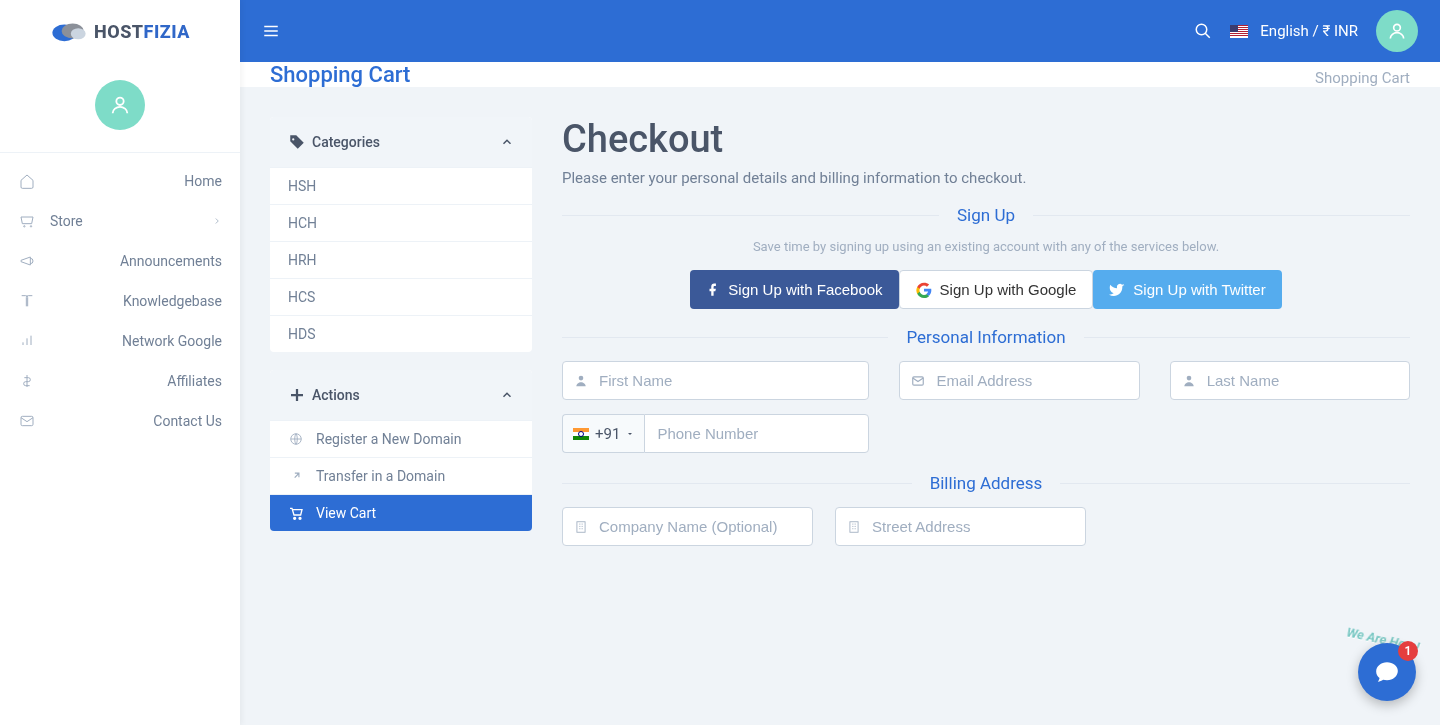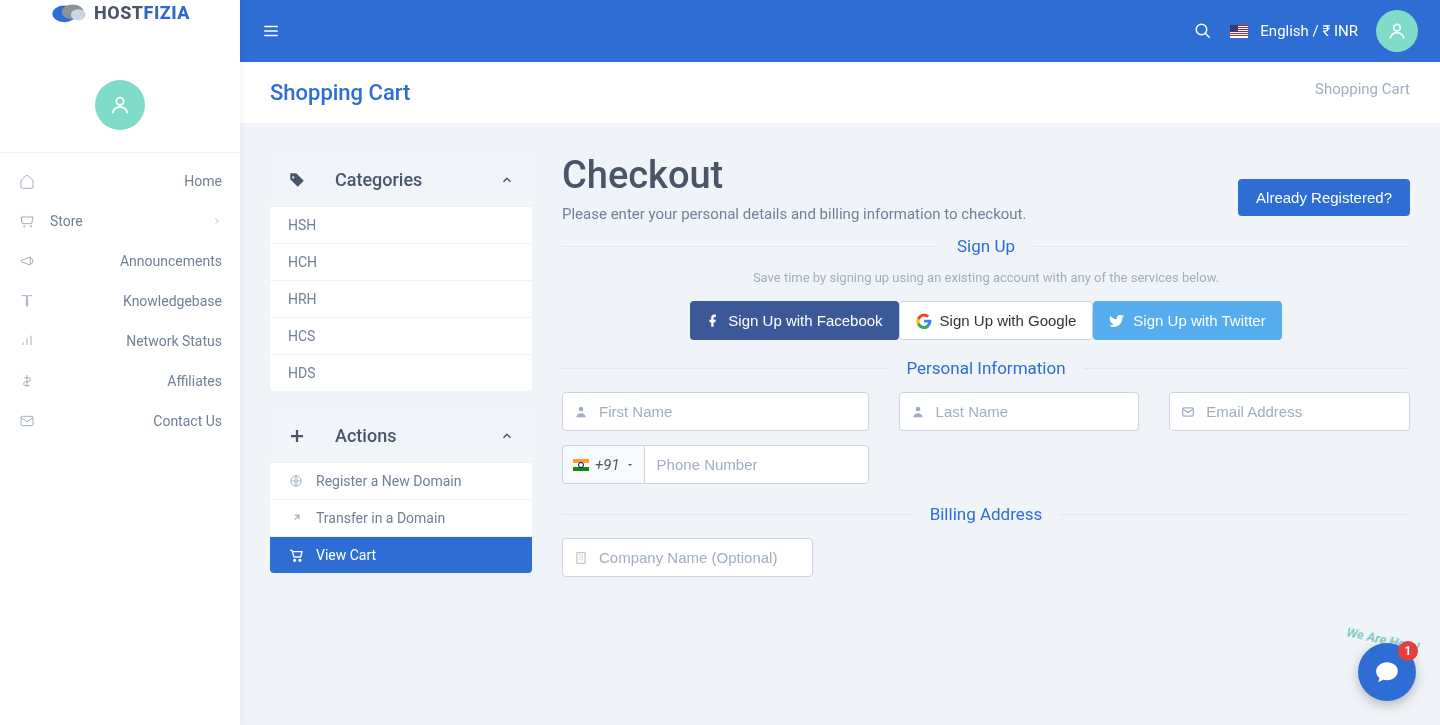--- a/index.html
+++ b/index.html
@@ -14,21 +14,21 @@
   width: 240px;
   background: #fff;
   box-shadow: 2px 0 6px rgba(0,0,0,0.05);
   display: flex;
   flex-direction: column;
   z-index: 10;
 }
 .logo-area {
   height: 62px;
   display: flex;
-  align-items: flex-start;
+  align-items: center;
   justify-content: center;
   padding: 0 12px;
 }
 .logo {
   display: flex;
   align-items: center;
   gap: 6px;
 }
 .logo-mark {
   width: 38px; height: 24px;
@@ -121,23 +121,23 @@
   border-radius: 50%;
   background: #7edcc8;
   display: flex;
   align-items: center;
   justify-content: center;
   color: #fff;
   cursor: pointer;
 }
 .page-header {
   background: #fff;
-  padding: 18px 30px;
-  display: flex;
-  align-items: flex-start;
+  padding: 0 30px;
+  display: flex;
+  align-items: flex-end;
 }
 .page-title {
   color: #2d6dd4;
   font-size: 22px;
   font-weight: 500;
 }
 .page-header-spacer { flex: 1; }
 .breadcrumb-text {
   color: #a0aec0;
   font-size: 15px;
@@ -152,22 +152,22 @@
   background: #fff;
   border-radius: 4px;
   margin-bottom: 18px;
   overflow: hidden;
 }
 .panel-header {
   background: #f1f5f9;
   padding: 16px 18px;
   display: flex;
   align-items: center;
-  gap: 29px;
-  font-size: 18px;
+  gap: 6px;
+  font-size: 14px;
   font-weight: 500;
   color: #4a5568;
   cursor: pointer;
 }
 .panel-header .icon { color: #4a5568; }
 .panel-header .chev { margin-left: auto; }
 .panel-list {}
 .panel-item {
   padding: 10px 18px;
   border-top: 1px solid #edf2f7;
@@ -290,21 +290,20 @@
   align-items: center;
   gap: 6px;
   padding: 0 10px;
   border: 1px solid #cbd5e0;
   border-right: none;
   border-radius: 4px 0 0 4px;
   background: #f7fafc;
   font-size: 15px;
   color: #4a5568;
   cursor: pointer;
-  font-style: italic;
 }
 .flag-in {
   width: 16px; height: 12px;
   background: linear-gradient(to bottom, #ff9933 0 33%, #fff 33% 67%, #138808 67% 100%);
   position: relative;
 }
 .flag-in::after {
   content: '';
   position: absolute;
   top: 50%; left: 50%;
@@ -432,21 +431,21 @@
             </svg>
           </span>
         <span>Knowledgebase</span>
       </div>
       <div class="nav-item">
         <span class="icon">
             <svg width="16" height="16" viewBox="0 0 24 24" fill="none" stroke="currentColor" stroke-width="1.5">
               <path d="M6 18v-4M12 18V8M18 18V4"></path>
             </svg>
           </span>
-        <span>Network Status</span>
+        <span>Network Google</span>
       </div>
       <div class="nav-item">
         <span class="icon">
             <svg width="16" height="16" viewBox="0 0 24 24" fill="none" stroke="currentColor" stroke-width="1.5">
               <path d="M12 3v18M8 7h6a3 3 0 010 6H10a3 3 0 000 6h6"></path>
             </svg>
           </span>
         <span>Affiliates</span>
       </div>
       <div class="nav-item">
@@ -572,23 +571,20 @@
                 </span>
               <span>View Cart</span>
             </div>
           </div>
         </div>
       </div>
 
       <div class="right-col">
         <h2 class="checkout-title">Checkout</h2>
         <p class="checkout-sub">Please enter your personal details and billing information to checkout.</p>
-        <div class="already-row">
-          <button class="btn-primary">Already Registered?</button>
-        </div>
 
         <div class="divider-label"><span>Sign Up</span></div>
         <p class="signup-hint">Save time by signing up using an existing account with any of the services below.</p>
         <div class="social-row">
           <button class="btn-social btn-fb">
             <span>
                 <svg width="14" height="14" viewBox="0 0 24 24" fill="currentColor">
                   <path d="M13 22v-8h3l1-4h-4V7c0-1 .5-2 2-2h2V1h-3c-3 0-5 2-5 5v4H6v4h3v8h4z"></path>
                 </svg>
               </span>
@@ -621,35 +617,35 @@
             <span class="icon">
                 <svg width="14" height="14" viewBox="0 0 24 24" fill="currentColor">
                   <circle cx="12" cy="7" r="4"></circle>
                   <path d="M4 21c0-4 4-7 8-7s8 3 8 7"></path>
                 </svg>
               </span>
             <input class="text-input" placeholder="First Name" style="">
           </div>
           <div class="input-wrap">
             <span class="icon">
+                <svg width="14" height="14" viewBox="0 0 24 24" fill="none" stroke="currentColor" stroke-width="2">
+                  <rect x="3" y="5" width="18" height="14" rx="2"></rect>
+                  <path d="M3 7l9 6 9-6"></path>
+                </svg>
+              </span>
+            <input class="text-input" placeholder="Email Address" style="">
+          </div>
+          <div class="input-wrap">
+            <span class="icon">
                 <svg width="14" height="14" viewBox="0 0 24 24" fill="currentColor">
                   <circle cx="12" cy="7" r="4"></circle>
                   <path d="M4 21c0-4 4-7 8-7s8 3 8 7"></path>
                 </svg>
               </span>
             <input class="text-input" placeholder="Last Name" style="">
-          </div>
-          <div class="input-wrap">
-            <span class="icon">
-                <svg width="14" height="14" viewBox="0 0 24 24" fill="none" stroke="currentColor" stroke-width="2">
-                  <rect x="3" y="5" width="18" height="14" rx="2"></rect>
-                  <path d="M3 7l9 6 9-6"></path>
-                </svg>
-              </span>
-            <input class="text-input" placeholder="Email Address" style="">
           </div>
           <div class="phone-row">
             <div class="country-select">
               <span class="flag-in"></span>
               <span>+91</span>
               <span>
                   <svg width="8" height="8" viewBox="0 0 24 24" fill="currentColor">
                     <path d="M6 9l6 6 6-6"></path>
                   </svg>
                 </span>
@@ -662,20 +658,29 @@
         <div class="billing-grid">
           <div class="input-wrap">
             <span class="icon">
                 <svg width="14" height="14" viewBox="0 0 24 24" fill="none" stroke="currentColor" stroke-width="1.5">
                   <rect x="5" y="3" width="14" height="18"></rect>
                   <path d="M9 7h2M13 7h2M9 11h2M13 11h2M9 15h2M13 15h2"></path>
                 </svg>
               </span>
             <input class="text-input" placeholder="Company Name (Optional)" style="">
           </div>
+          <div class="input-wrap">
+            <span class="icon">
+                <svg width="14" height="14" viewBox="0 0 24 24" fill="none" stroke="currentColor" stroke-width="1.5">
+                  <rect x="5" y="3" width="14" height="18"></rect>
+                  <path d="M9 7h2M13 7h2M9 11h2M13 11h2M9 15h2M13 15h2"></path>
+                </svg>
+              </span>
+            <input class="text-input" placeholder="Street Address" style="">
+          </div>
         </div>
       </div>
     </div>
   </div>
 </div>
 
 <div class="chat-here">We Are Here!</div>
 <div class="chat-bubble">
   <span>
       <svg width="26" height="26" viewBox="0 0 24 24" fill="#fff">

